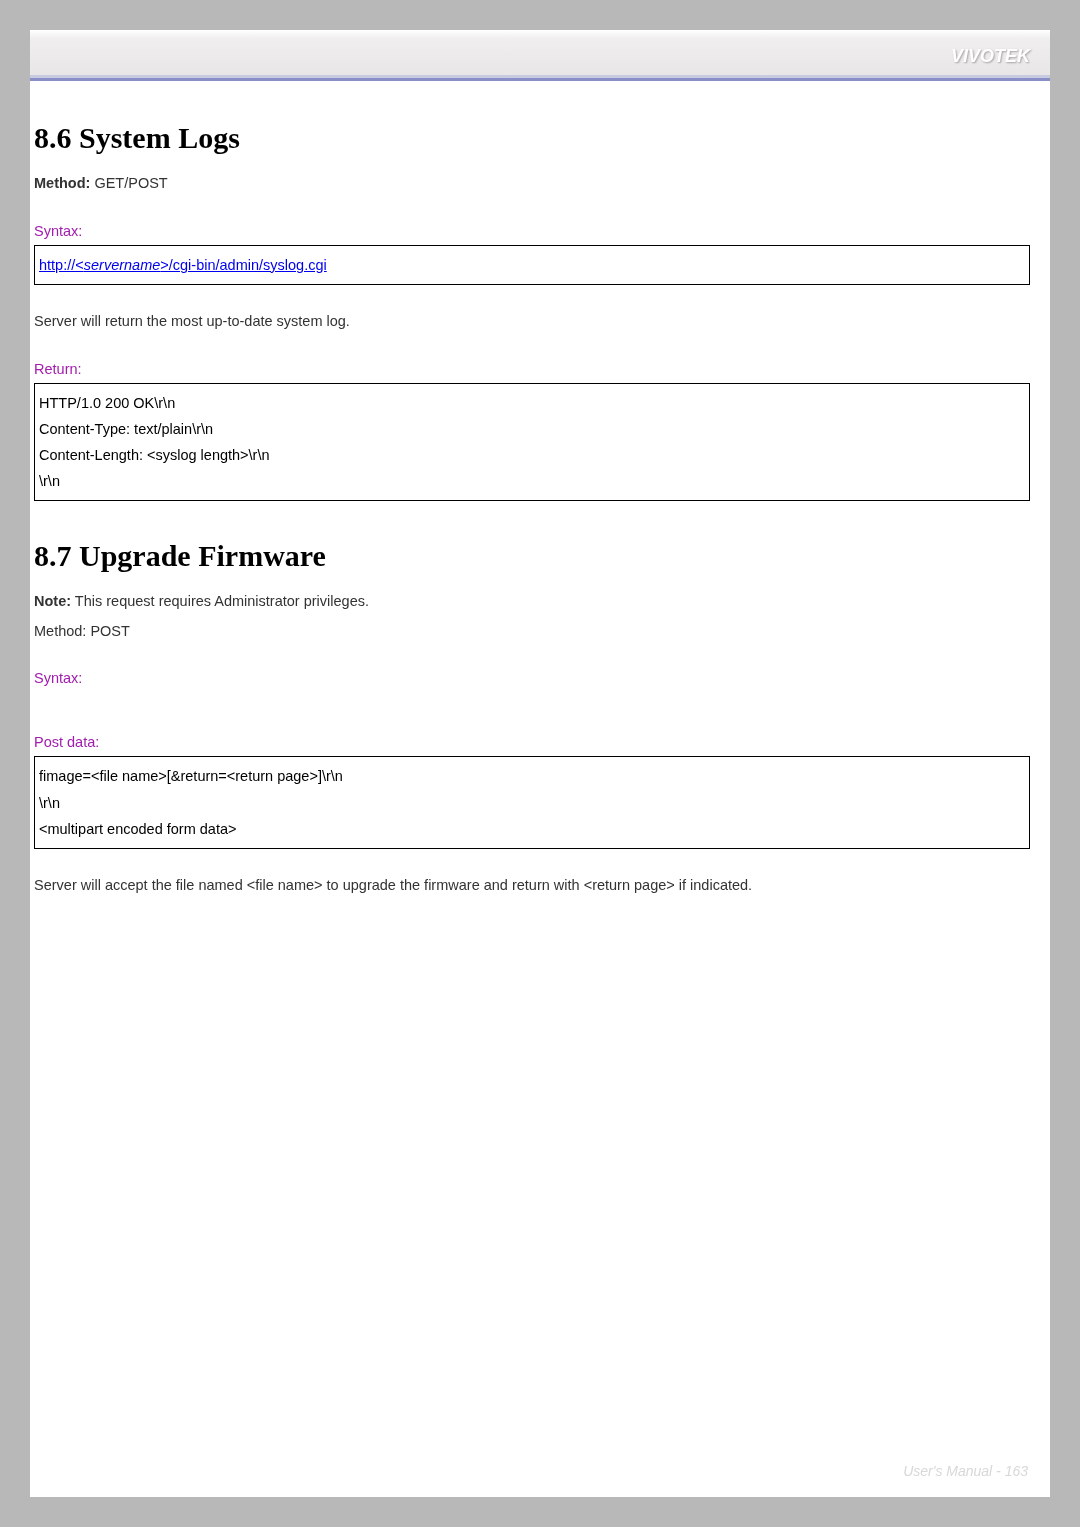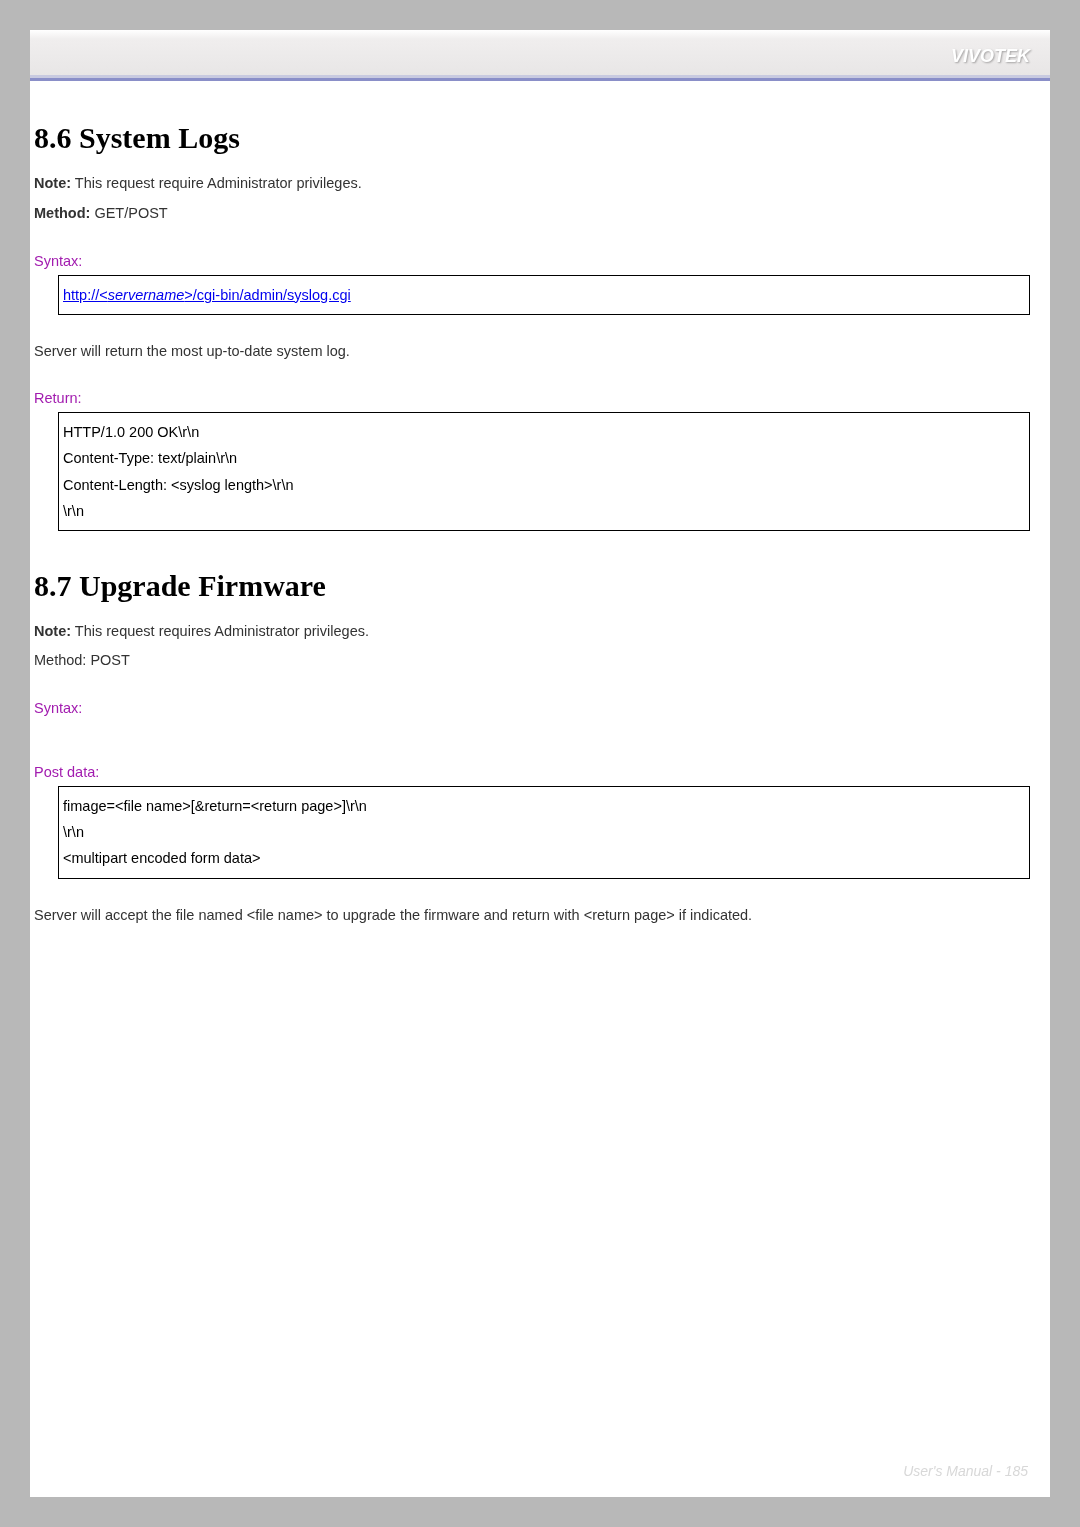--- a/index.html
+++ b/index.html
@@ -6,21 +6,21 @@
 body { background: #b8b8b8; font-family: Verdana, Arial, sans-serif; width: 1080px; height: 1527px; position: relative; }
 .page { background: #fff; position: absolute; top: 30px; left: 30px; right: 30px; bottom: 30px; }
 .header-bar { height: 48px; background: linear-gradient(#ffffff 0%, #f0eeee 20%, #e8e6e6 100%); border-bottom: 3px solid #c8cae0; position: relative; }
 .brand { position: absolute; right: 20px; top: 16px; color: #fff; font-weight: bold; font-style: italic; font-size: 18px; text-shadow: 1px 1px 2px rgba(0,0,0,0.3); }
 .header-grad { height: 3px; background: #8a8fc8; }
 .content { padding: 40px 20px 20px 4px; }
 h2 { font-family: "Times New Roman", serif; font-size: 30px; font-weight: bold; margin-bottom: 18px; color: #000; }
 .para { font-size: 14.5px; color: #333; margin-bottom: 8px; line-height: 1.5; }
 .bold { font-weight: bold; }
 .label { font-size: 14.5px; color: #a21caf; margin-top: 28px; margin-bottom: 6px; }
-.box { border: 1px solid #000; padding: 6px 4px; font-size: 14.5px; line-height: 1.8; margin-left: 24px; }
+.box { border: 1px solid #000; padding: 6px 4px; font-size: 14.5px; line-height: 1.8; }
 .link { color: #0000ee; text-decoration: underline; }
 .ph { font-style: italic; }
 .box-line { }
 .footer { position: absolute; bottom: 18px; right: 22px; color: #d8d8d8; font-style: italic; font-size: 14px; }
 .spacer { height: 26px; }
 .spacer-sm { height: 14px; }
 .section-gap { height: 38px; }
 </style>
 </head>
 <body>
@@ -28,23 +28,20 @@
 <div class="page">
   <div class="header-bar">
     <div class="brand">VIVOTEK</div>
   </div>
   <div class="header-grad"></div>
 
   <div class="content">
 
     <h2>8.6 System Logs</h2>
 
-    <div class="para">
-      <span class="bold">Note:</span><span> This request require Administrator privileges.</span>
-    </div>
     <div class="para">
       <span class="bold">Method:</span><span> GET/POST</span>
     </div>
 
     <div class="label">Syntax:</div>
     <div class="box">
       <span class="link"><span>http://&lt;</span><span class="ph">servername</span><span>&gt;/cgi-bin/admin/syslog.cgi</span></span>
     </div>
 
     <div class="spacer"></div>
@@ -75,14 +72,14 @@
       <div class="box-line">fimage=&lt;file name&gt;[&amp;return=&lt;return page&gt;]\r\n</div>
       <div class="box-line">\r\n</div>
       <div class="box-line">&lt;multipart encoded form data&gt;</div>
     </div>
 
     <div class="spacer"></div>
     <div class="para">Server will accept the file named &lt;file name&gt; to upgrade the firmware and return with &lt;return page&gt; if indicated.</div>
 
   </div>
 
-  <div class="footer">User's Manual - 185</div>
+  <div class="footer">User's Manual - 163</div>
 </div>
 
 </body></html>

